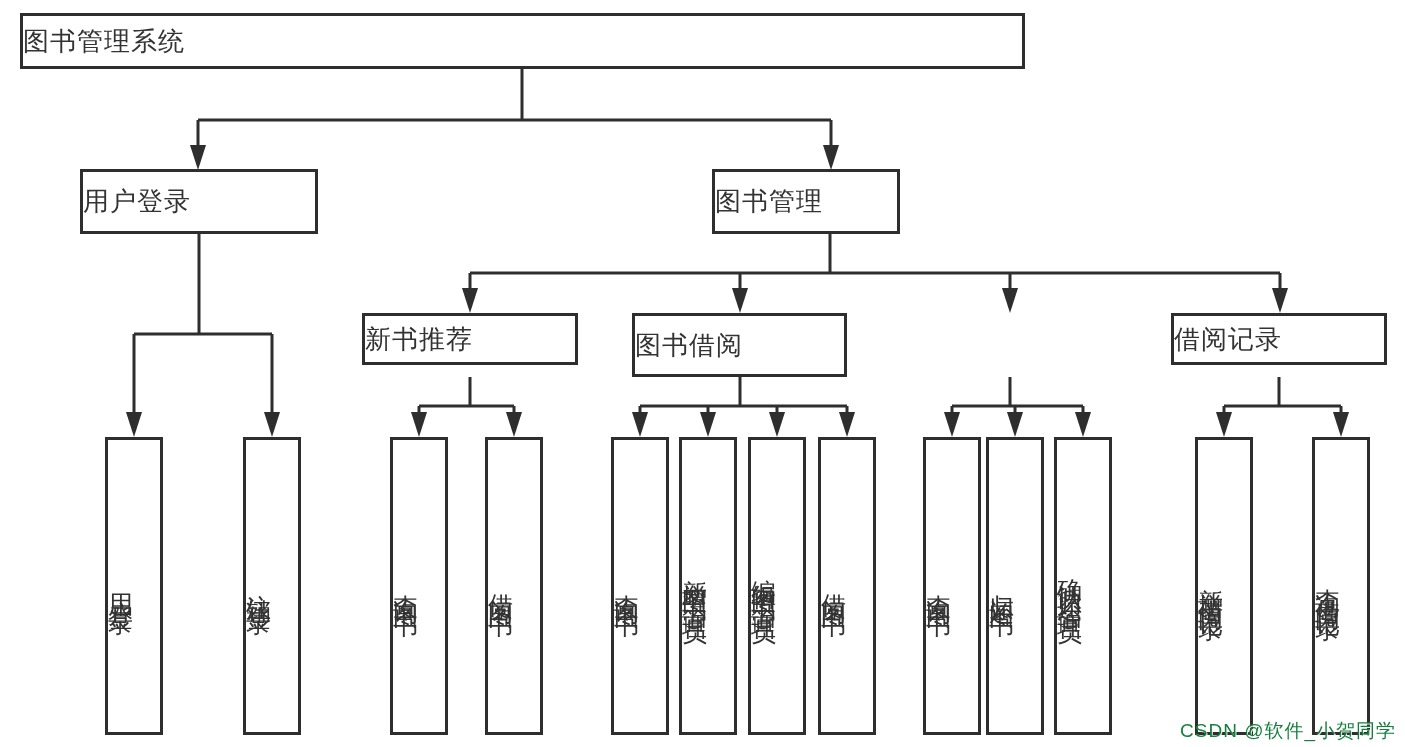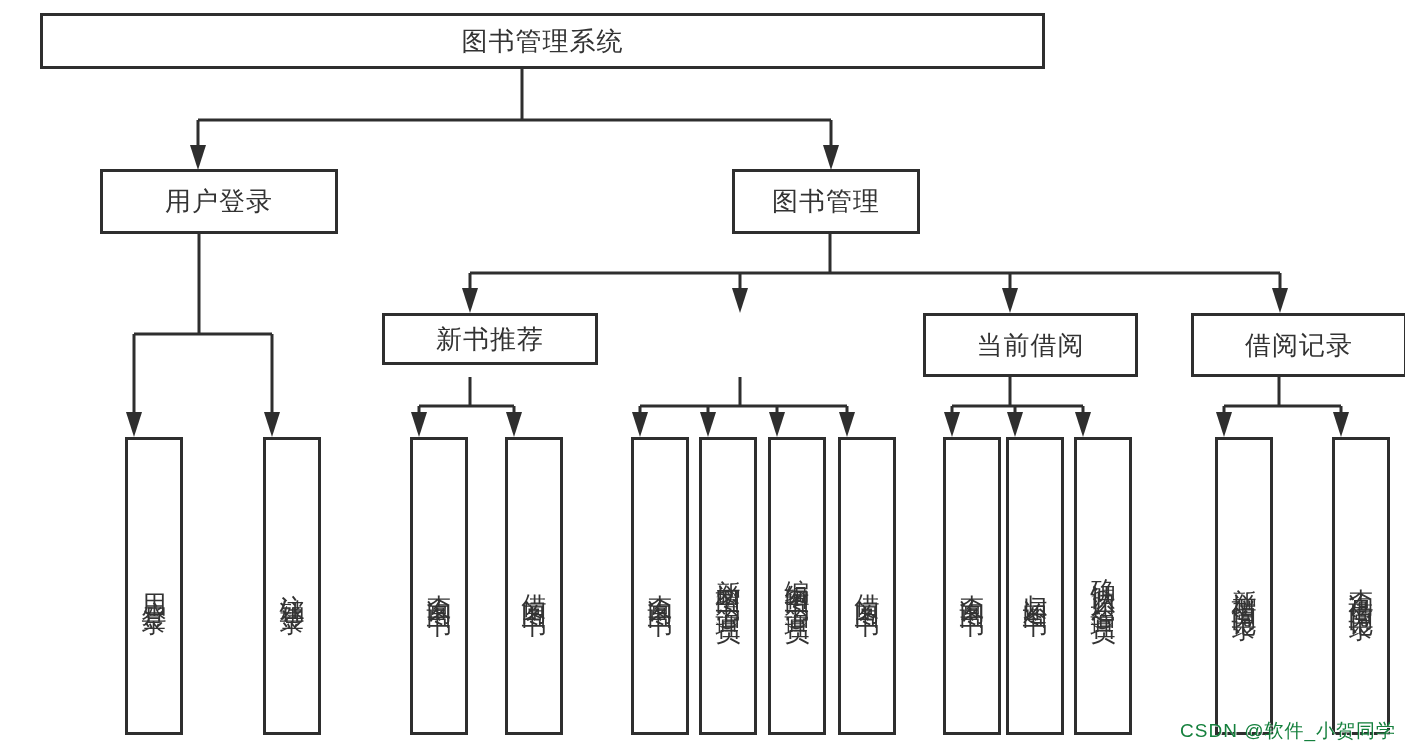--- a/index.html
+++ b/index.html
@@ -3,23 +3,22 @@
 <meta charset="utf-8">
 <style>
   html,body{margin:0;padding:0;background:#ffffff;}
   #canvas{
     position:relative;width:1405px;height:747px;background:#ffffff;overflow:hidden;
     font-family:"Liberation Sans","DejaVu Sans",sans-serif;
   }
   #wires{position:absolute;left:0;top:0;z-index:1;}
   .box{
     position:absolute;box-sizing:border-box;background:#ffffff;
-    border:3px solid #2e2e2e;display:flex;align-items:center;justify-content:center;
+    border:3px solid #2e2e2e;display:flex;align-items:center;justify-content:flex-start;
     z-index:2;
-    margin-left:20px;
   }
   .hl{
     font-size:26px;color:#333333;letter-spacing:1px;white-space:nowrap;
   }
   .box.v{top:437px;width:58px;height:298px;}
   .vl{
     writing-mode:vertical-rl;text-orientation:mixed;
     font-size:25px;color:#333333;letter-spacing:6px;line-height:1;white-space:nowrap;
   }
   #watermark{
@@ -81,24 +80,24 @@
   <div class="box" style="left:80px;top:169px;width:238px;height:65px">
     <span class="hl">用户登录</span>
   </div>
   <div class="box" style="left:712px;top:169px;width:188px;height:65px">
     <span class="hl">图书管理</span>
   </div>
 
   <div class="box" style="left:362px;top:313px;width:216px;height:52px">
     <span class="hl">新书推荐</span>
   </div>
-  <div class="box" style="left:903px;top:313px;width:215px;height:64px">
-    <span class="hl">当前借阅</span>
+  <div class="box" style="left:632px;top:313px;width:215px;height:64px">
+    <span class="hl">图书借阅</span>
   </div>
-  <div class="box" style="left:1171px;top:313px;width:216px;height:64px">
+  <div class="box" style="left:1171px;top:313px;width:216px;height:52px">
     <span class="hl">借阅记录</span>
   </div>
 
   <div class="box v" style="left:105px">
     <span class="vl">用户登录</span>
   </div>
   <div class="box v" style="left:243px">
     <span class="vl">注销登录</span>
   </div>
 

